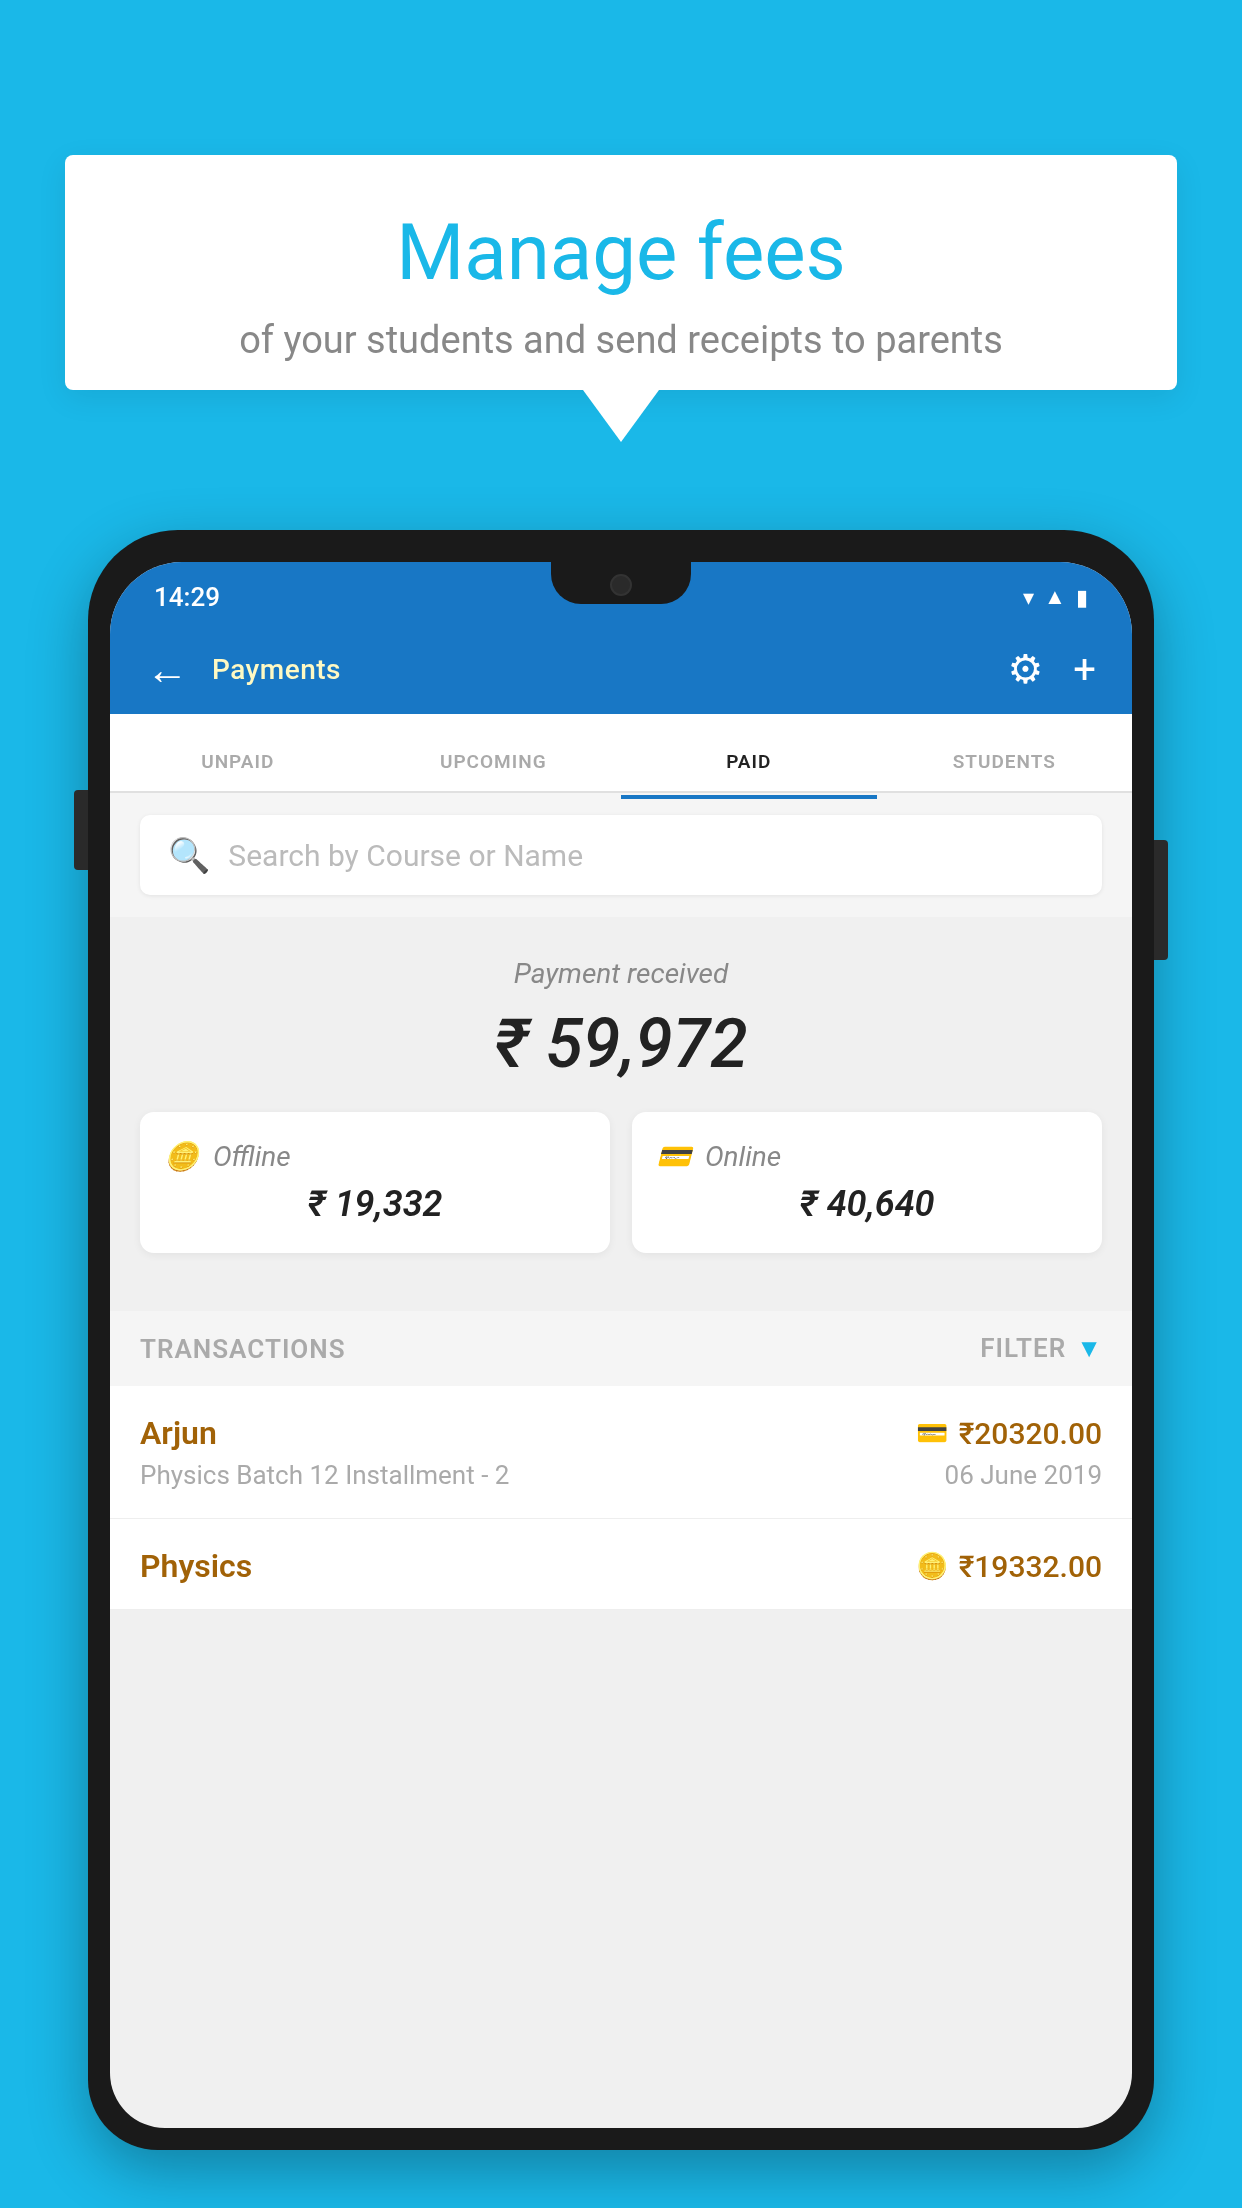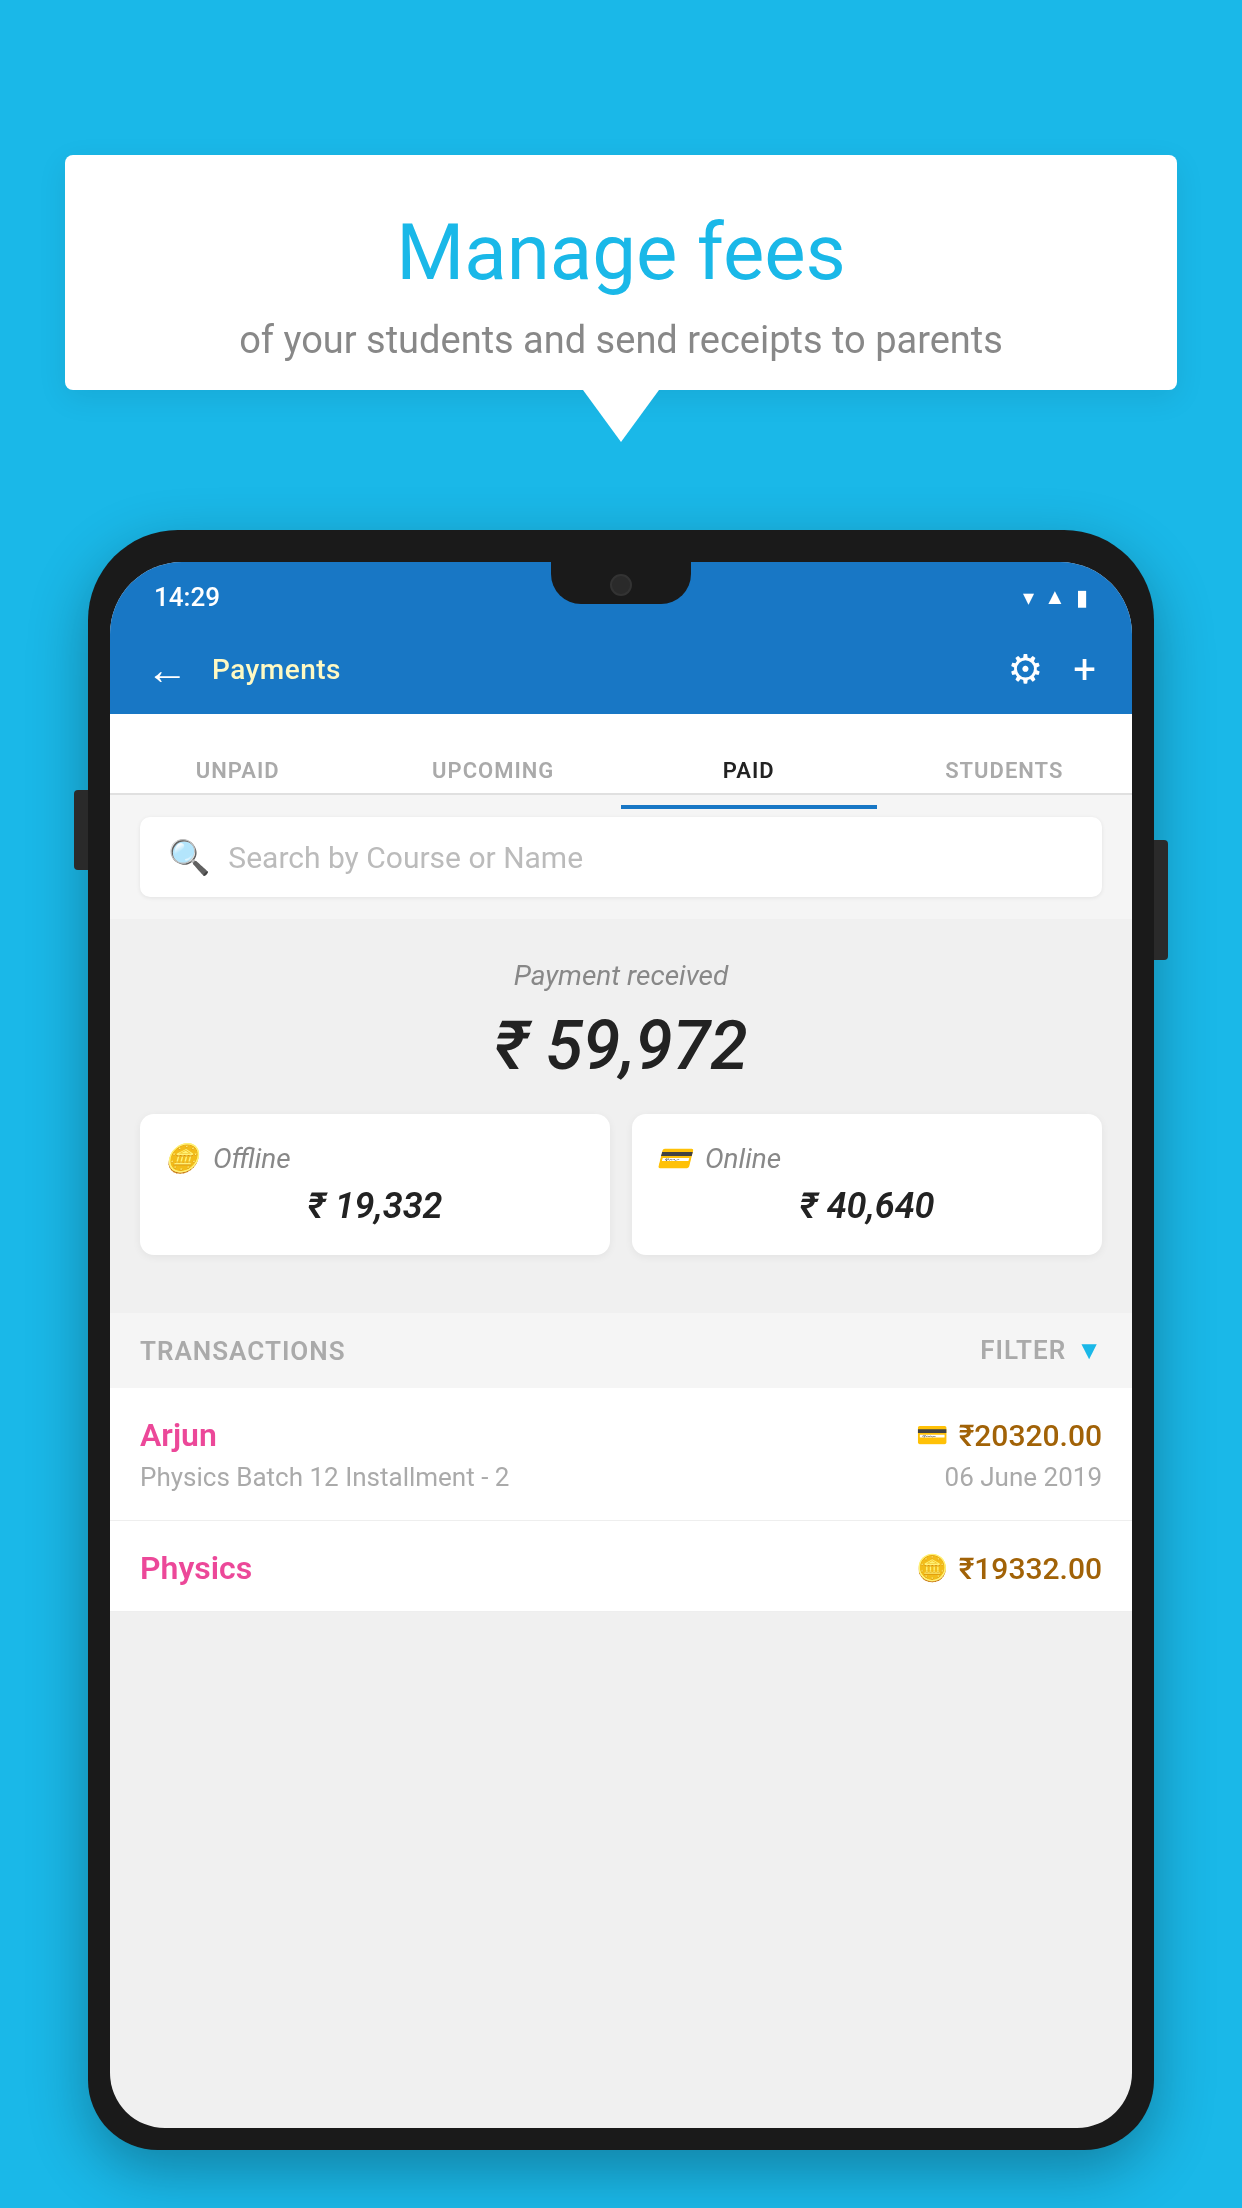--- a/index.html
+++ b/index.html
@@ -185,28 +185,28 @@
     
     .tabs-container {
       background: #fff;
       display: flex;
       border-bottom: 2px solid #e0e0e0;
     }
     .tab-item {
       flex: 1;
       text-align: center;
       padding: 28px 0 22px;
-      font-size: 22px;
+      font-size: 19px;
       font-weight: 600;
       color: #aaa;
       letter-spacing: 1px;
       cursor: pointer;
       border-bottom: 4px solid transparent;
       position: relative;
-      top: 16px;
+      top: 8px;
     }
     .tab-item.active {
       color: #222;
       border-bottom: 4px solid #1877c5;
     }
 
     
     .search-container {
       background: #f5f5f5;
       padding: 22px 30px;
@@ -319,21 +319,21 @@
       padding: 28px 30px;
       border-bottom: 1px solid #eee;
     }
     .transaction-top {
       display: flex;
       justify-content: space-between;
       align-items: center;
       margin-bottom: 8px;
     }
     .transaction-name {
-      color: #ec4899;
+      color: #a16207;
       font-size: 32px;
       font-weight: 600;
     }
     .transaction-amount-container {
       display: flex;
       align-items: center;
       gap: 10px;
     }
     .transaction-icon {
       color: #888;

